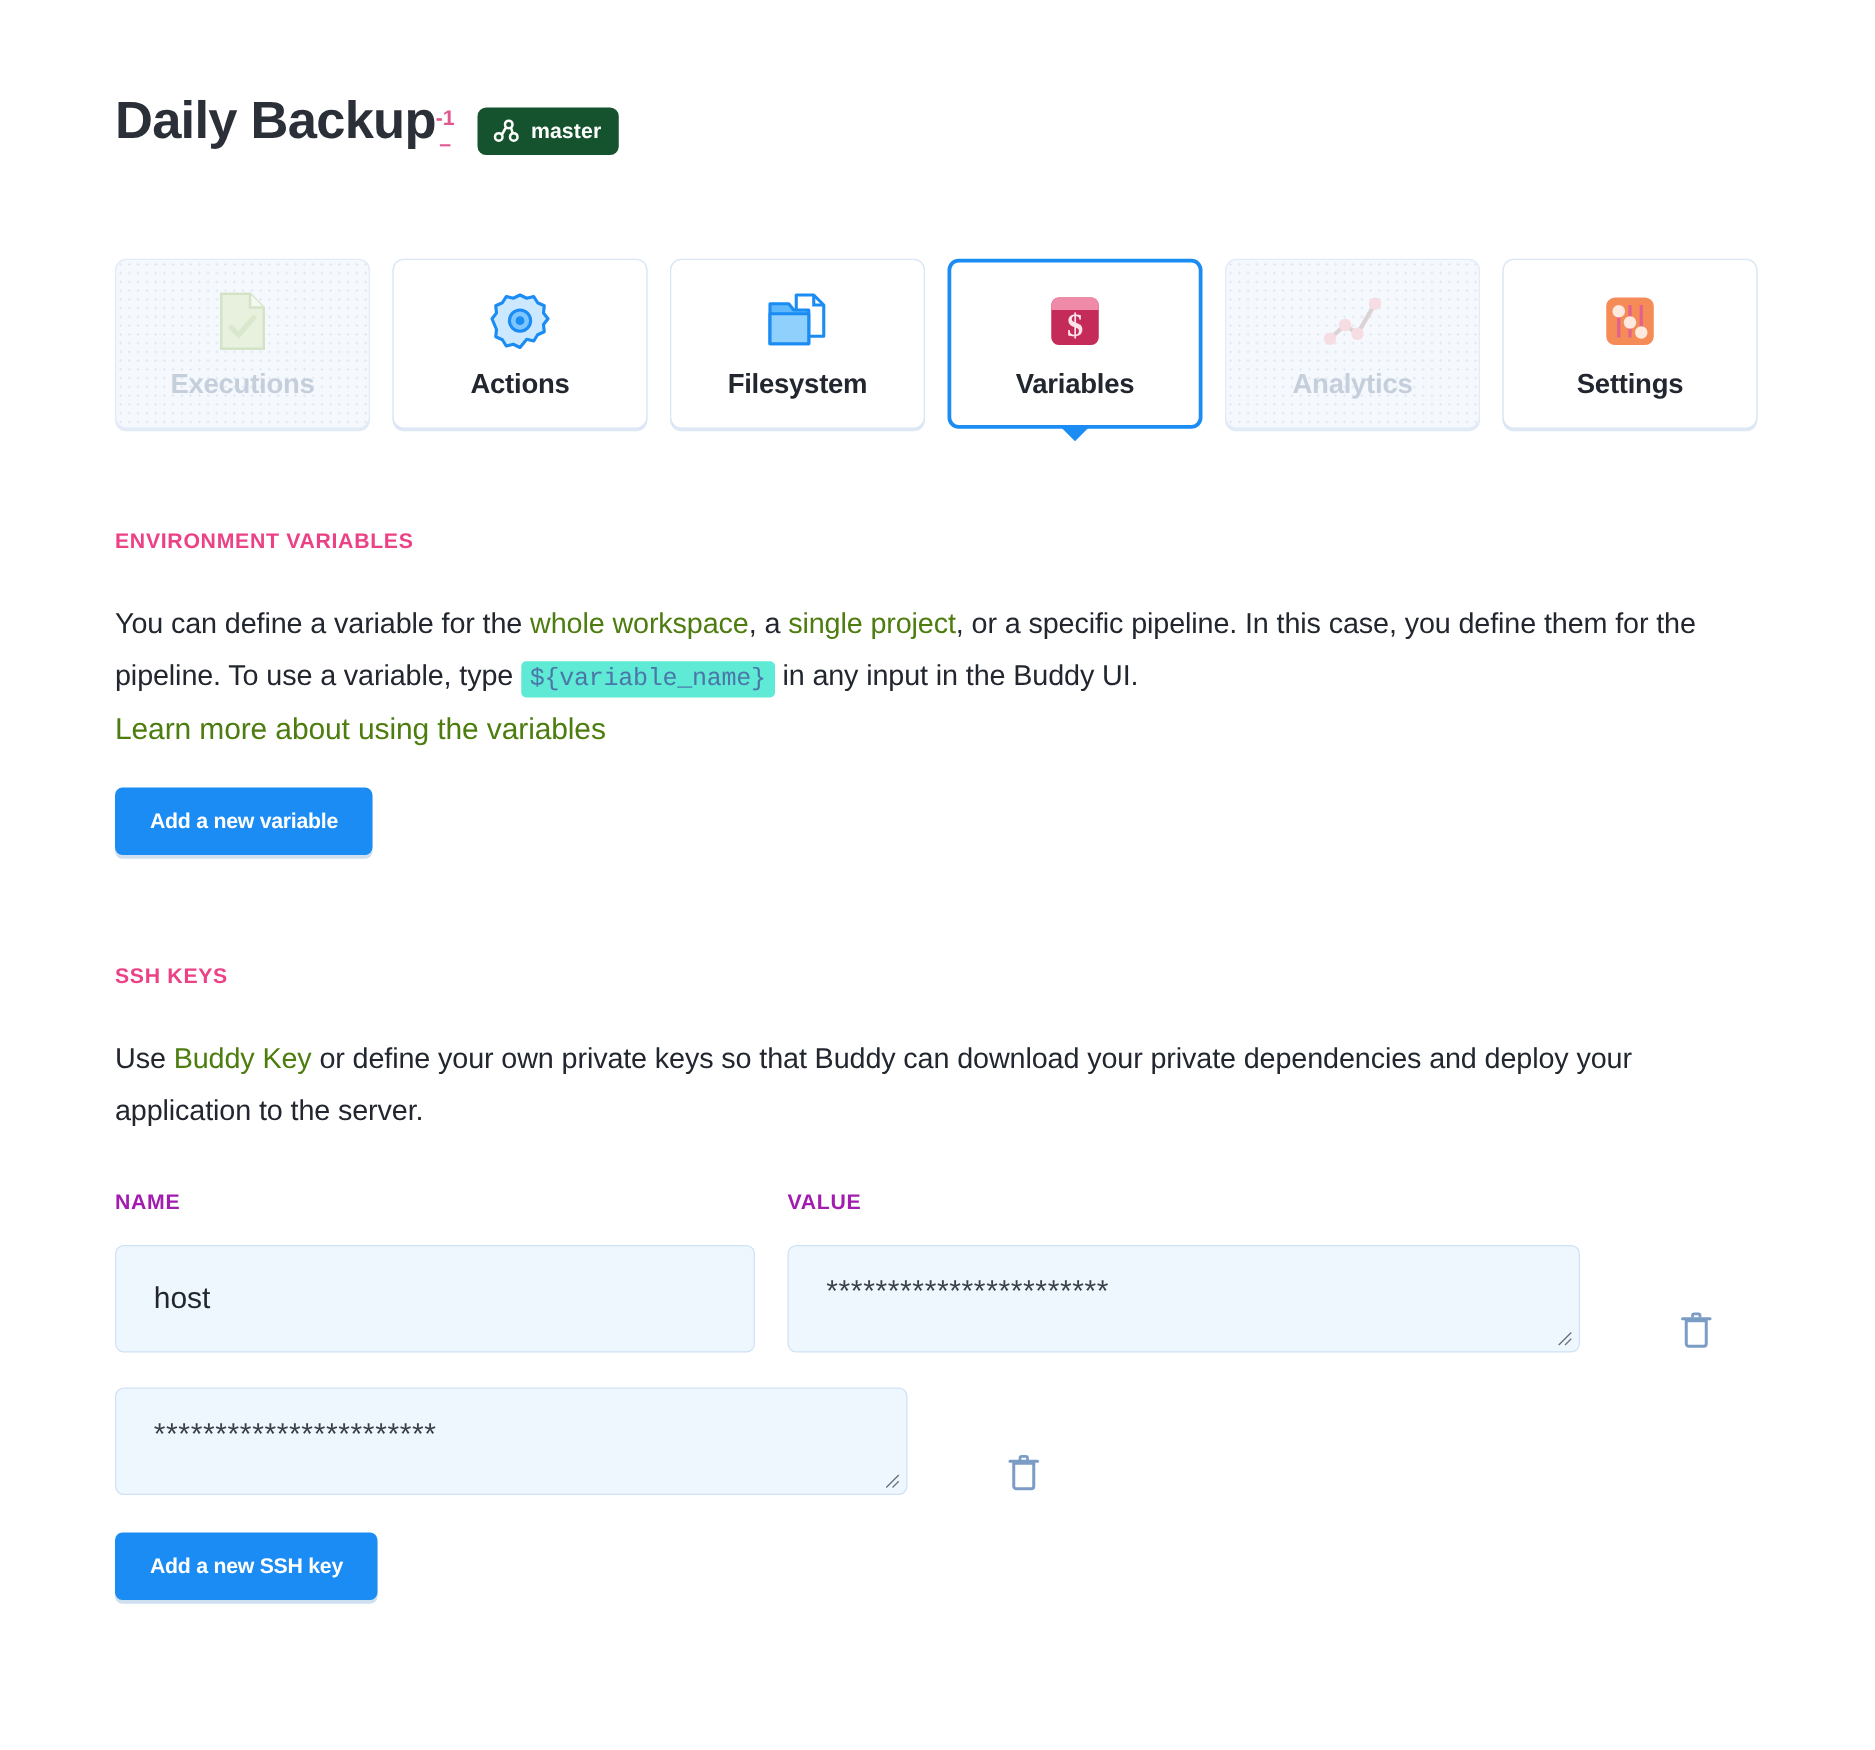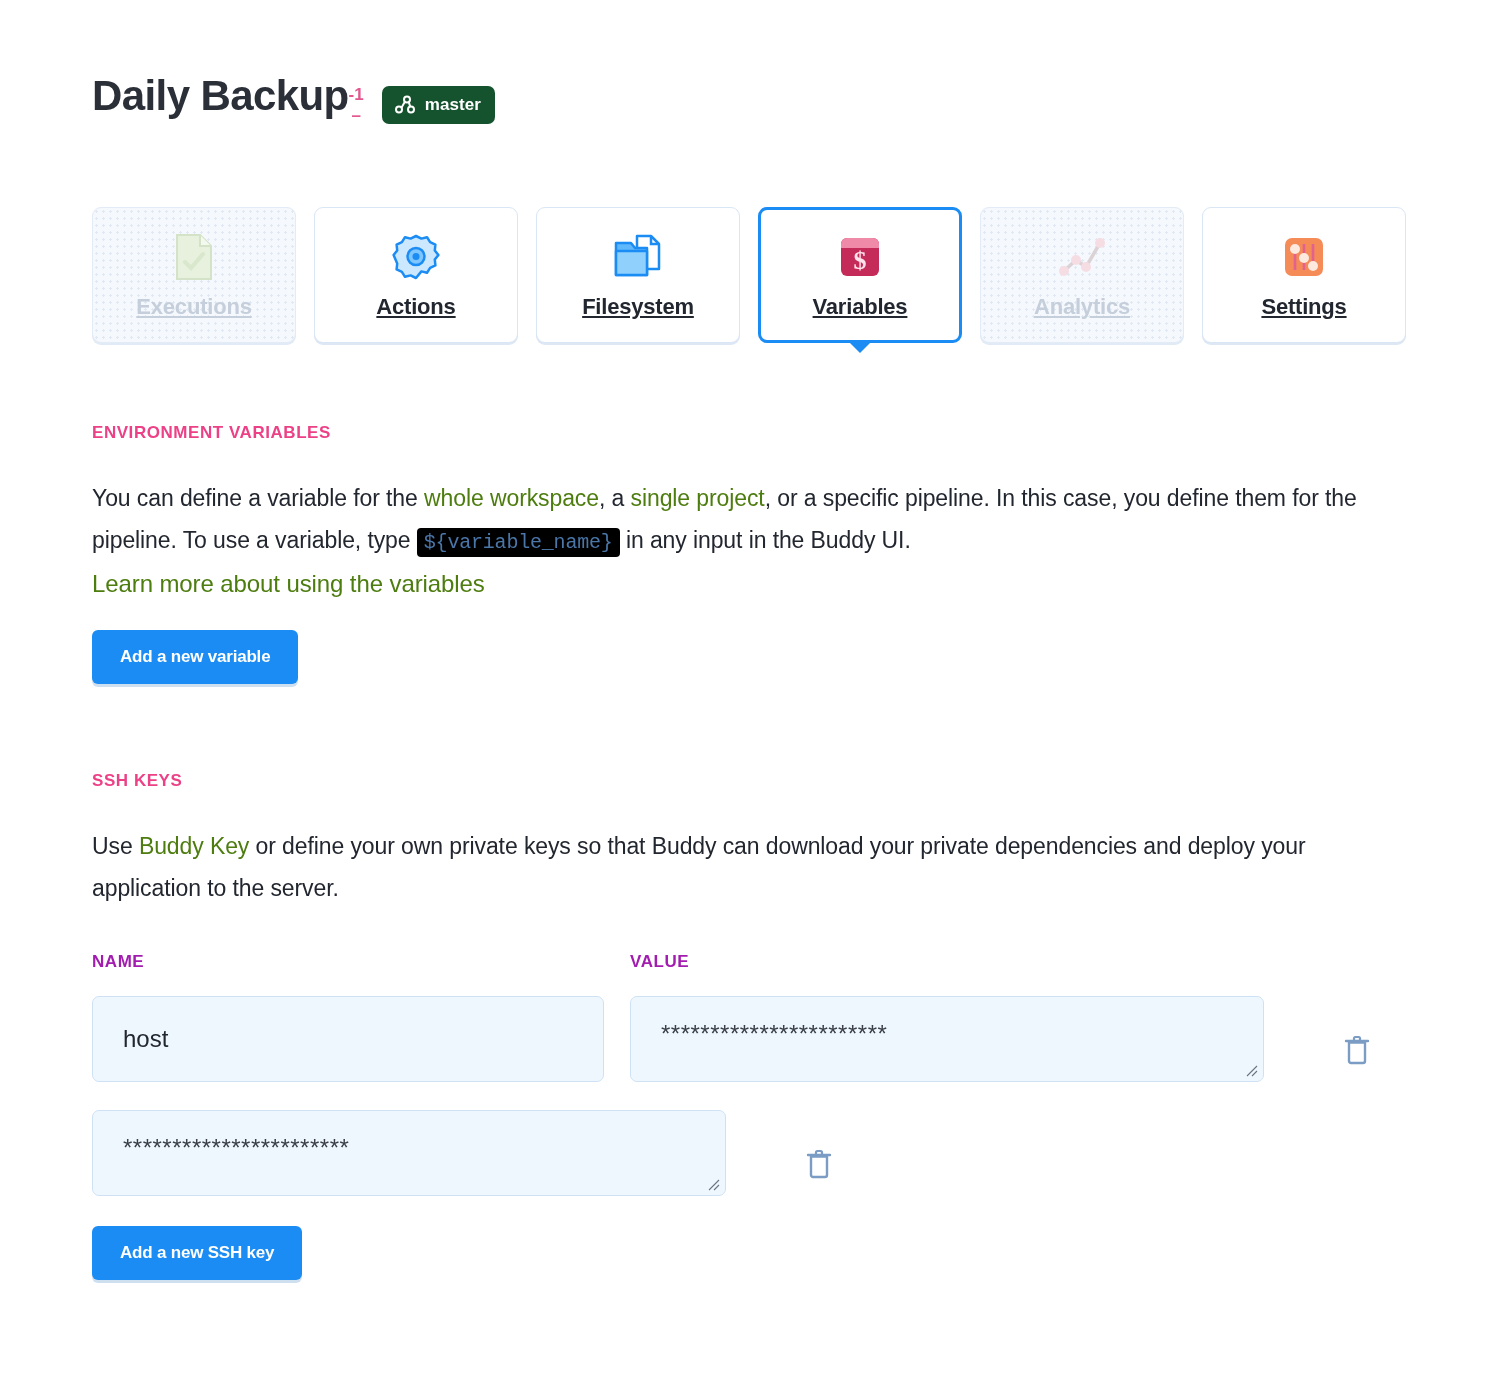--- a/index.html
+++ b/index.html
@@ -48,21 +48,20 @@
     border: 1px solid #d9e6f5;
     box-shadow: 0 2px 0 rgba(180,205,230,0.45);
     display: flex; flex-direction: column; align-items: center; justify-content: center;
     position: relative;
     cursor: pointer;
   }
   .tab .tab-icon { height: 54px; display: flex; align-items: center; justify-content: center; }
   .tab .tab-label {
     margin-top: 10px; font-size: 22px; font-weight: bold; color: #22262f;
     letter-spacing: -0.2px;
-    text-decoration: underline;
   }
   .tab.disabled {
     background-color: #f5f8fc;
     background-image: radial-gradient(#dfe8f3 1px, transparent 1.1px);
     background-size: 7px 7px;
     border-color: #e2ebf6;
     box-shadow: 0 2px 0 rgba(200,218,238,0.55);
     cursor: default;
   }
   .tab.disabled .tab-label { color: #c5cedb; }
@@ -85,21 +84,21 @@
     letter-spacing: 0.55px;
   }
   .body-text {
     position: absolute; left: 92px;
     font-size: 23px; color: #22262f; line-height: 1.82;
     letter-spacing: -0.1px;
   }
   .body-text a, .link { color: #4d7c0f; text-decoration: none; }
   code.var-code {
     font-family: "Liberation Mono", monospace;
-    background: #000000; color: #4a76a8;
+    background: #5eead4; color: #4a76a8;
     font-size: 20px; padding: 3px 7px; border-radius: 4px;
     letter-spacing: -0.2px;
   }
   .learn-link {
     display: inline-block; color: #2196f3; font-size: 24px; text-decoration: none;
   }
 
   
   .btn-primary {
     position: absolute;
@@ -112,21 +111,21 @@
     cursor: pointer; letter-spacing: -0.2px;
   }
 
   
   .col-head {
     position: absolute; font-size: 17px; font-weight: bold;
     color: #a21caf; letter-spacing: 0.55px;
   }
   .rows { position: absolute; left: 92px; top: 996px; }
   .row {
-    display: flex; align-items: center; gap: 26px; margin-bottom: 28px;
+    display: flex; align-items: flex-end; gap: 26px; margin-bottom: 28px;
   }
   .inp-name {
     width: 512px; height: 86px;
     background: #eef7fe; border: 1px solid #cfe2f5; border-radius: 7px;
     font-family: "Liberation Sans", sans-serif;
     font-size: 24px; color: #22262f;
     padding: 0 30px;
     outline: none;
   }
   .inp-value-wrap { position: relative; width: 634px; height: 86px; }

